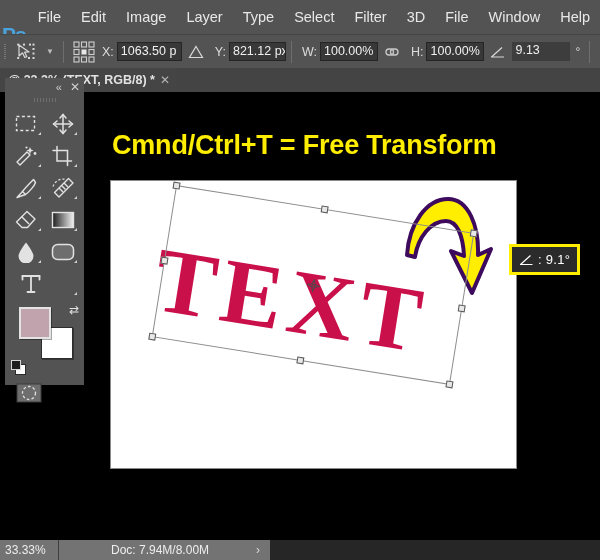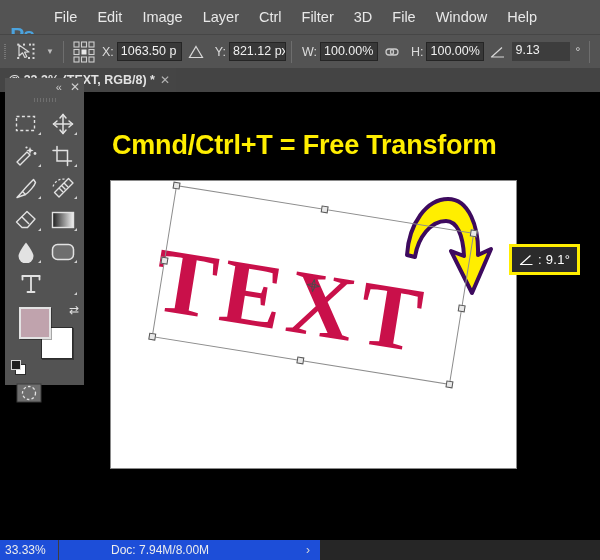--- a/index.html
+++ b/index.html
@@ -174,22 +174,22 @@
     white-space: nowrap;
   }
   .callout .ctext { margin-left: 4px; letter-spacing: 0.3px; }
 
   
   .statusbar {
     position: absolute; left: 0; top: 540px; width: 600px; height: 20px;
     background: #262626;
   }
   .status-inner {
-    position: absolute; left: 0; top: 0; height: 20px; width: 320px;
-    background: #1d4ed8;
+    position: absolute; left: 0; top: 0; height: 20px; width: 270px;
+    background: #737373;
     display: flex; align-items: center;
   }
   .status-zoom {
     color: #ededed; font-size: 12px;
     padding-left: 5px; width: 58px;
   }
   .status-sep { width: 1px; height: 20px; background: #3e3e3e; }
   .status-doc {
     color: #ededed; font-size: 12px;
     flex: 1; padding-left: 52px;
@@ -269,21 +269,22 @@
 <body>
 
 <div id="app">
 
   <div class="menubar">
     <div class="ps-logo">Ps</div>
     <div class="menu-item">File</div>
     <div class="menu-item">Edit</div>
     <div class="menu-item">Image</div>
     <div class="menu-item">Layer</div>
-    <div class="menu-item">Ctrl</div>
+    <div class="menu-item">Type</div>
+    <div class="menu-item">Select</div>
     <div class="menu-item">Filter</div>
     <div class="menu-item">3D</div>
     <div class="menu-item">File</div>
     <div class="menu-item">Window</div>
     <div class="menu-item">Help</div>
   </div>
 
   <div class="optionsbar">
     <div class="opt-grip">
         <i></i>

